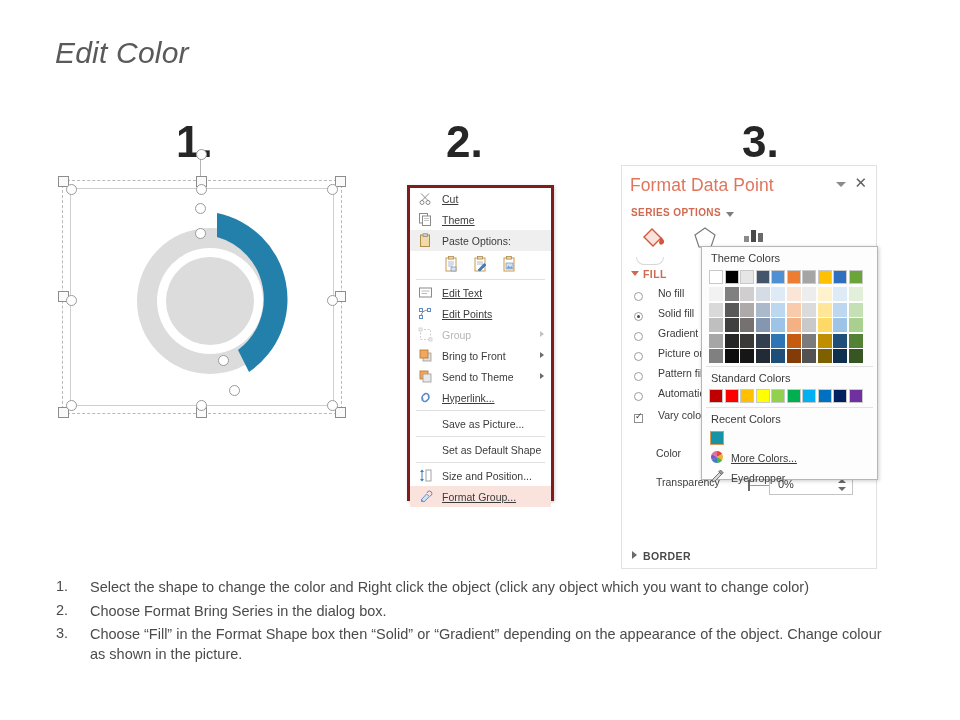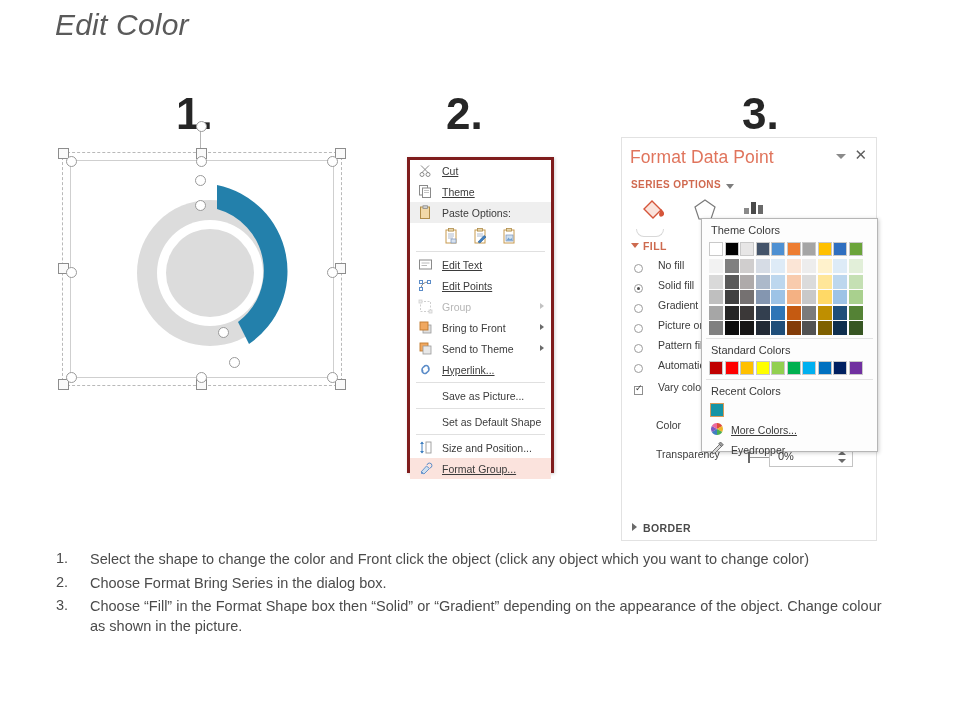--- a/index.html
+++ b/index.html
@@ -1,21 +1,21 @@
 <!DOCTYPE html>
 <html><head>
 <meta charset="utf-8">
 <style>
   html,body{margin:0;padding:0;}
   body{
     width:960px;height:720px;background:#ffffff;
     font-family:"Liberation Sans", sans-serif;
     color:#3c3c3c;overflow:hidden;position:relative;
   }
-  .page{position:absolute;inset:0;}
+  .page{position:absolute;inset:0;margin-top:28px;}
 
   
   .title{
     position:absolute;left:55px;top:8px;
     font-size:30px;font-style:italic;color:#5a5a5a;
     letter-spacing:.2px;font-weight:400;
   }
 
   
   .step-num{
@@ -603,21 +603,21 @@
           <rect x="9" y="1" width="4" height="2.6" fill="#9a9a9a" stroke="#5a5a5a" stroke-width=".7" transform="rotate(45 11 2.3)"></rect>
         </svg>
       </span>
       <span>Eyedropper</span>
     </div>
   </div>
 
   <div class="instr">
     <div class="ins-row">
       <span class="ins-n">1.</span>
-      <span class="ins-t">Select the shape to change the color and Front click the object (click any object which you want to change color)</span>
+      <span class="ins-t">Select the shape to change the color and Right click the object (click any object which you want to change color)</span>
     </div>
     <div class="ins-row">
       <span class="ins-n">2.</span>
       <span class="ins-t">Choose Format Bring Series in the dialog box.</span>
     </div>
     <div class="ins-row">
       <span class="ins-n">3.</span>
       <span class="ins-t">Choose “Fill” in the Format Shape box then “Solid” or “Gradient” depending on the appearance of the object. Change colour as shown in the picture.</span>
     </div>
   </div>

